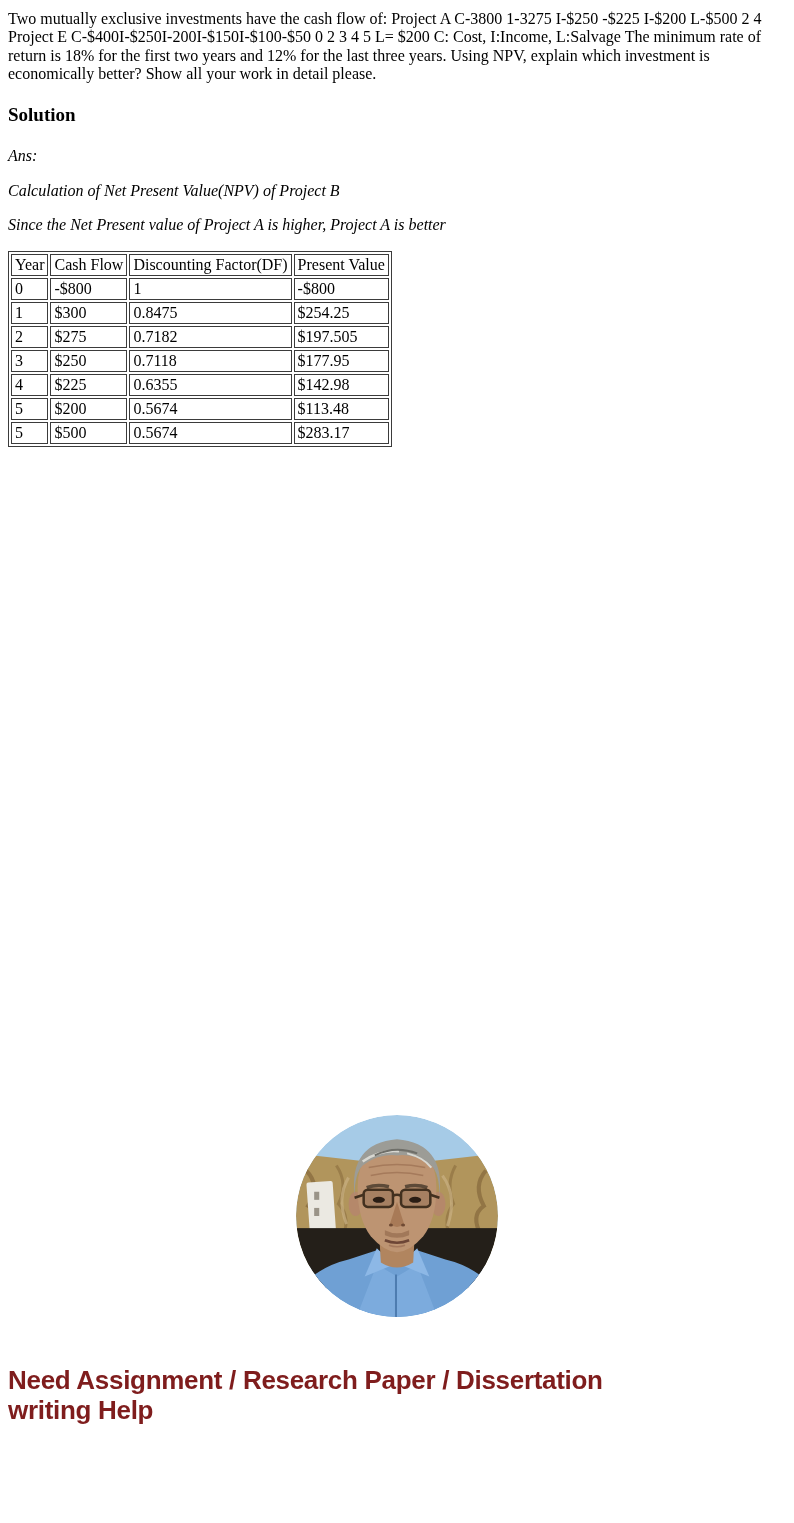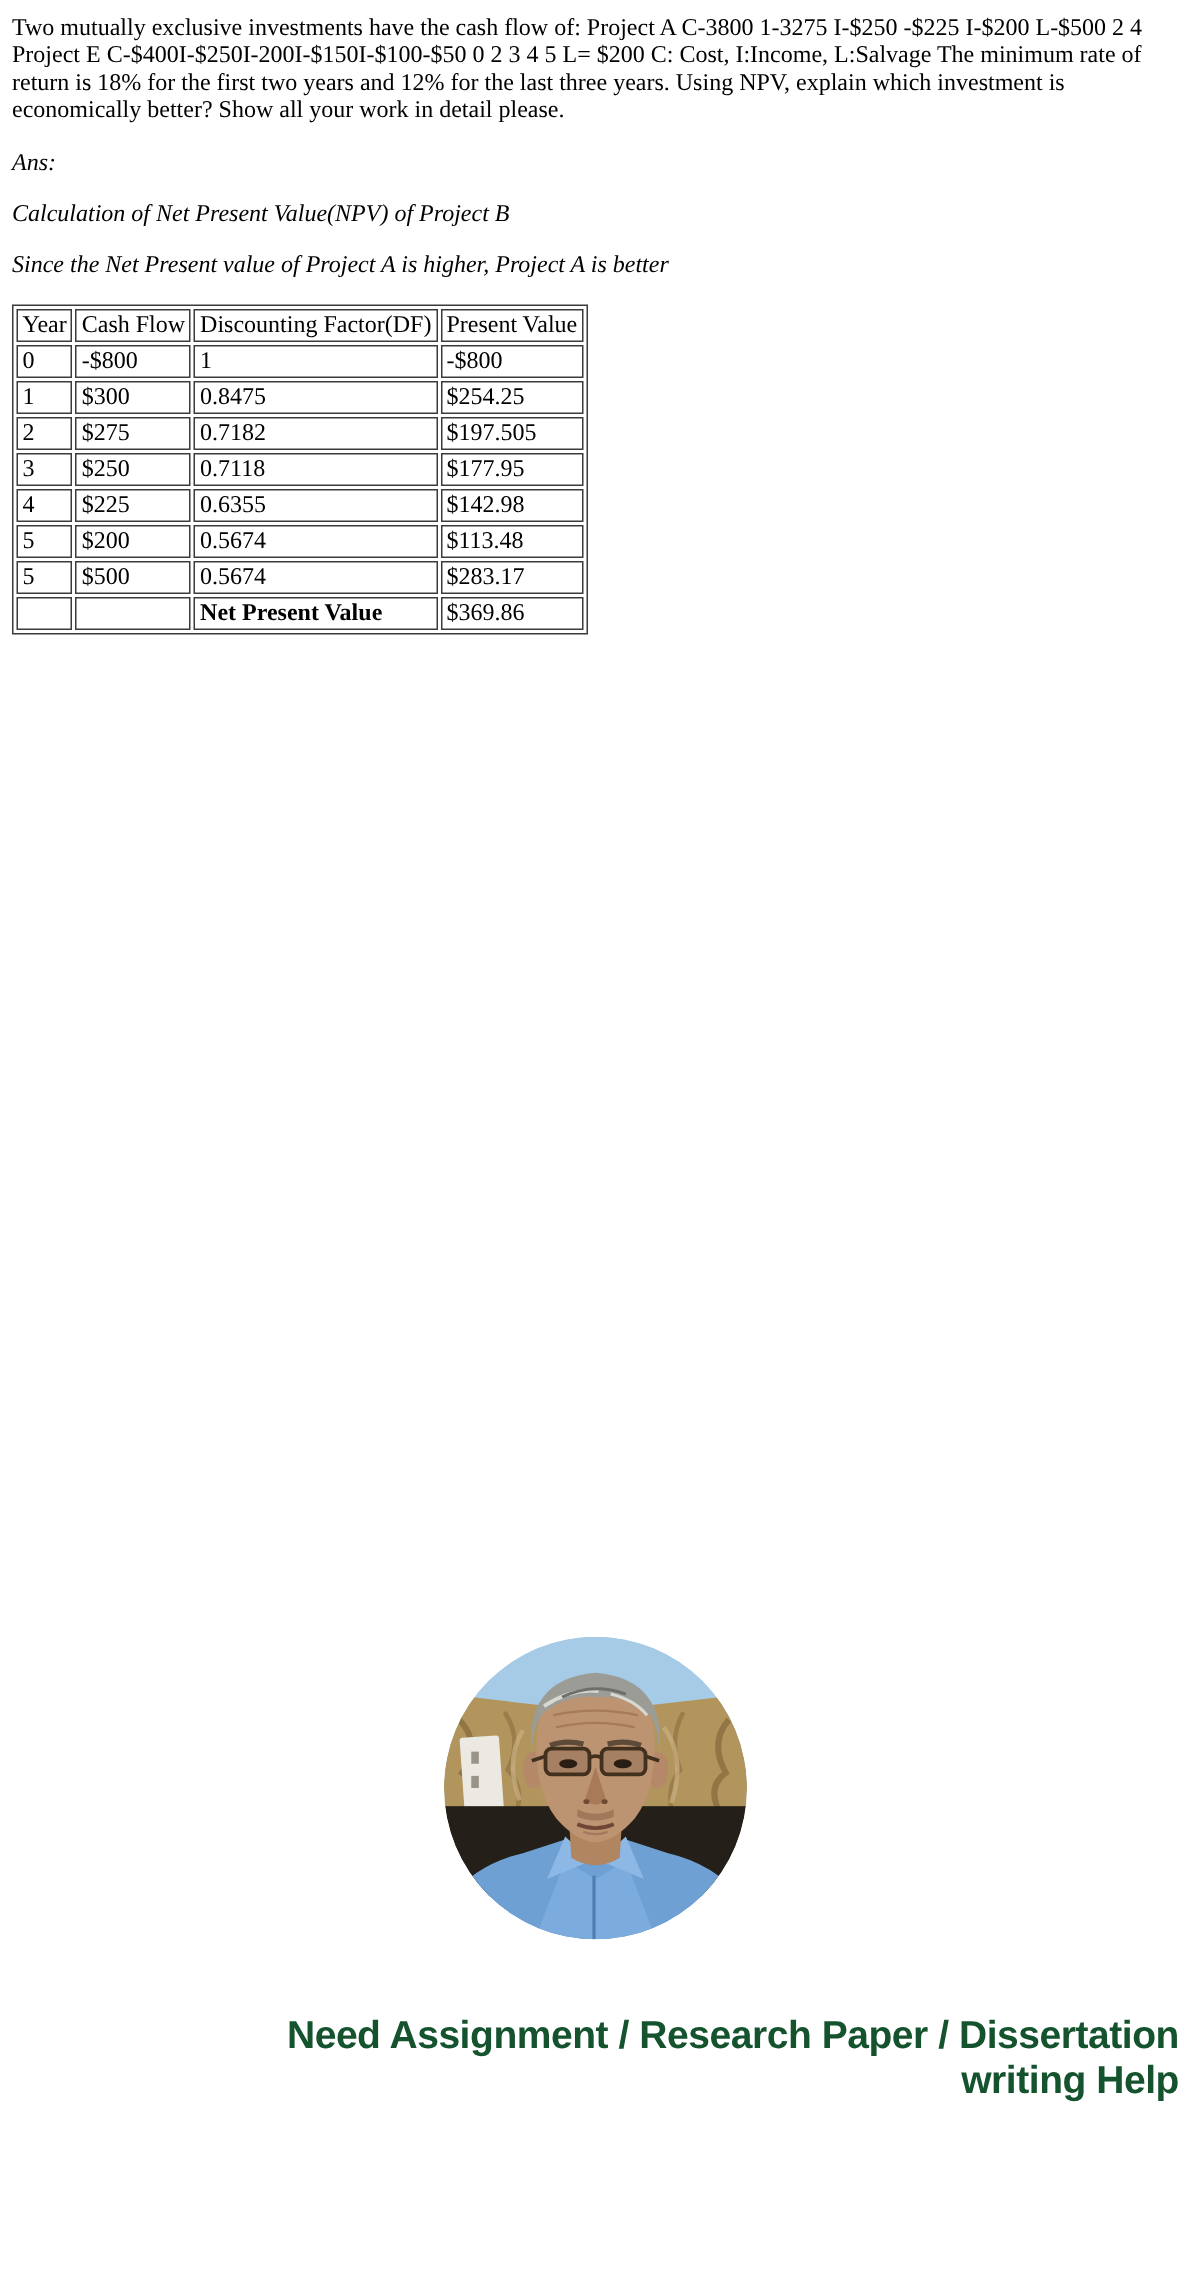--- a/index.html
+++ b/index.html
@@ -60,36 +60,37 @@
   }
   .avatar {
     width: 202px;
     height: 202px;
     border-radius: 50%;
     overflow: hidden;
     background: #ffffff;
   }
   .promo-banner {
     margin-top: 48px;
-    text-align: right;
+    text-align: left;
     font-family: "Liberation Sans", sans-serif;
     font-weight: bold;
     font-size: 26px;
     line-height: 30px;
     letter-spacing: -0.3px;
-    color: #14532d;
+    color: #7f1d1d;
   }
 </style>
 </head>
 <body>
 
 <div class="page">
 
   <p class="question">Two mutually exclusive investments have the cash flow of: Project A C-3800 1-3275 I-$250 -$225 I-$200 L-$500 2 4 Project E C-$400I-$250I-200I-$150I-$100-$50 0 2 3 4 5 L= $200 C: Cost, I:Income, L:Salvage The minimum rate of return is 18% for the first two years and 12% for the last three years. Using NPV, explain which investment is economically better? Show all your work in detail please.</p>
 
+  <h3 class="solution-heading">Solution</h3>
 
   <p class="line">Ans:</p>
   <p class="line">Calculation of Net Present Value(NPV) of Project B</p>
   <p class="line">Since the Net Present value of Project A is higher, Project A is better</p>
 
   <table class="npv">
     <tbody>
       <tr>
         <td class="col-year">Year</td>
         <td class="col-cash">Cash Flow</td>
@@ -130,26 +131,20 @@
         <td class="col-year">5</td>
         <td class="col-cash">$200</td>
         <td class="col-df">0.5674</td>
         <td class="col-pv">$113.48</td>
       </tr>
       <tr>
         <td class="col-year">5</td>
         <td class="col-cash">$500</td>
         <td class="col-df">0.5674</td>
         <td class="col-pv">$283.17</td>
-      </tr>
-      <tr>
-        <td class="col-year"></td>
-        <td class="col-cash"></td>
-        <td class="col-df bold">Net Present Value</td>
-        <td class="col-pv">$369.86</td>
       </tr>
     </tbody>
   </table>
 
   <div class="avatar-section">
     <div class="avatar" title="Photo of tutor wearing glasses and light blue shirt">
       <svg width="202" height="202" viewBox="0 0 200 200">
         <defs>
           <clipPath id="circleClip">
               <circle cx="100" cy="100" r="100"></circle>

